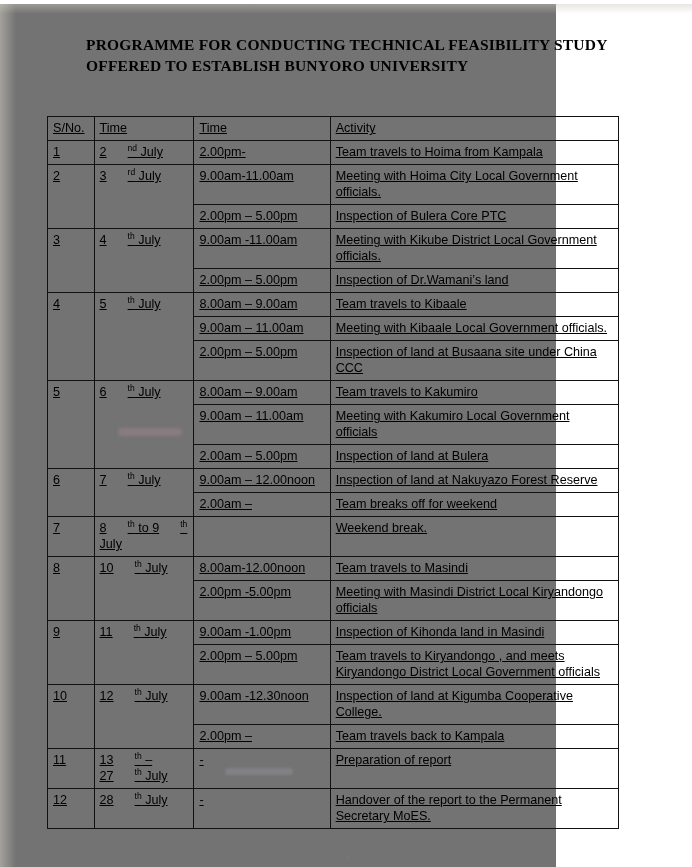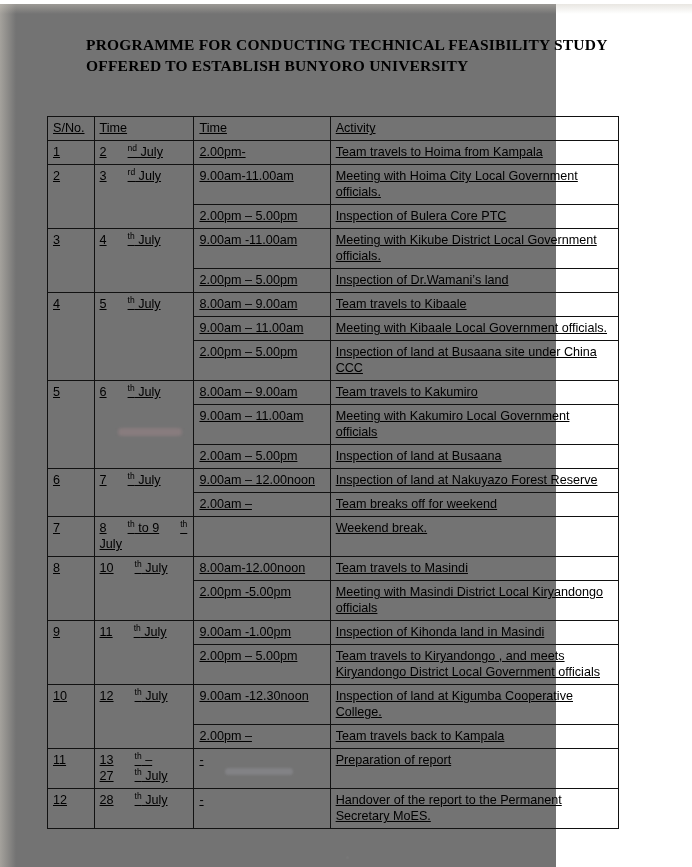--- a/index.html
+++ b/index.html
@@ -178,21 +178,21 @@
           <td class="c-date" rowspan="3">6<sup>th</sup> July</td>
           <td class="c-time">8.00am – 9.00am</td>
           <td class="c-act act-just">Team travels to Kakumiro</td>
         </tr>
         <tr>
           <td class="c-time">9.00am – 11.00am</td>
           <td class="c-act act-just">Meeting with Kakumiro Local Government officials</td>
         </tr>
         <tr>
           <td class="c-time">2.00am – 5.00pm</td>
-          <td class="c-act act-just">Inspection of land at Busaana</td>
+          <td class="c-act act-just">Inspection of land at Bulera</td>
         </tr>
         <tr>
           <td class="c-no" rowspan="2">6</td>
           <td class="c-date" rowspan="2">7<sup>th</sup> July</td>
           <td class="c-time">9.00am – 12.00noon</td>
           <td class="c-act act-just">Inspection of land at Nakuyazo Forest Reserve</td>
         </tr>
         <tr>
           <td class="c-time">2.00am –</td>
           <td class="c-act act-just">Team breaks off for weekend</td>

